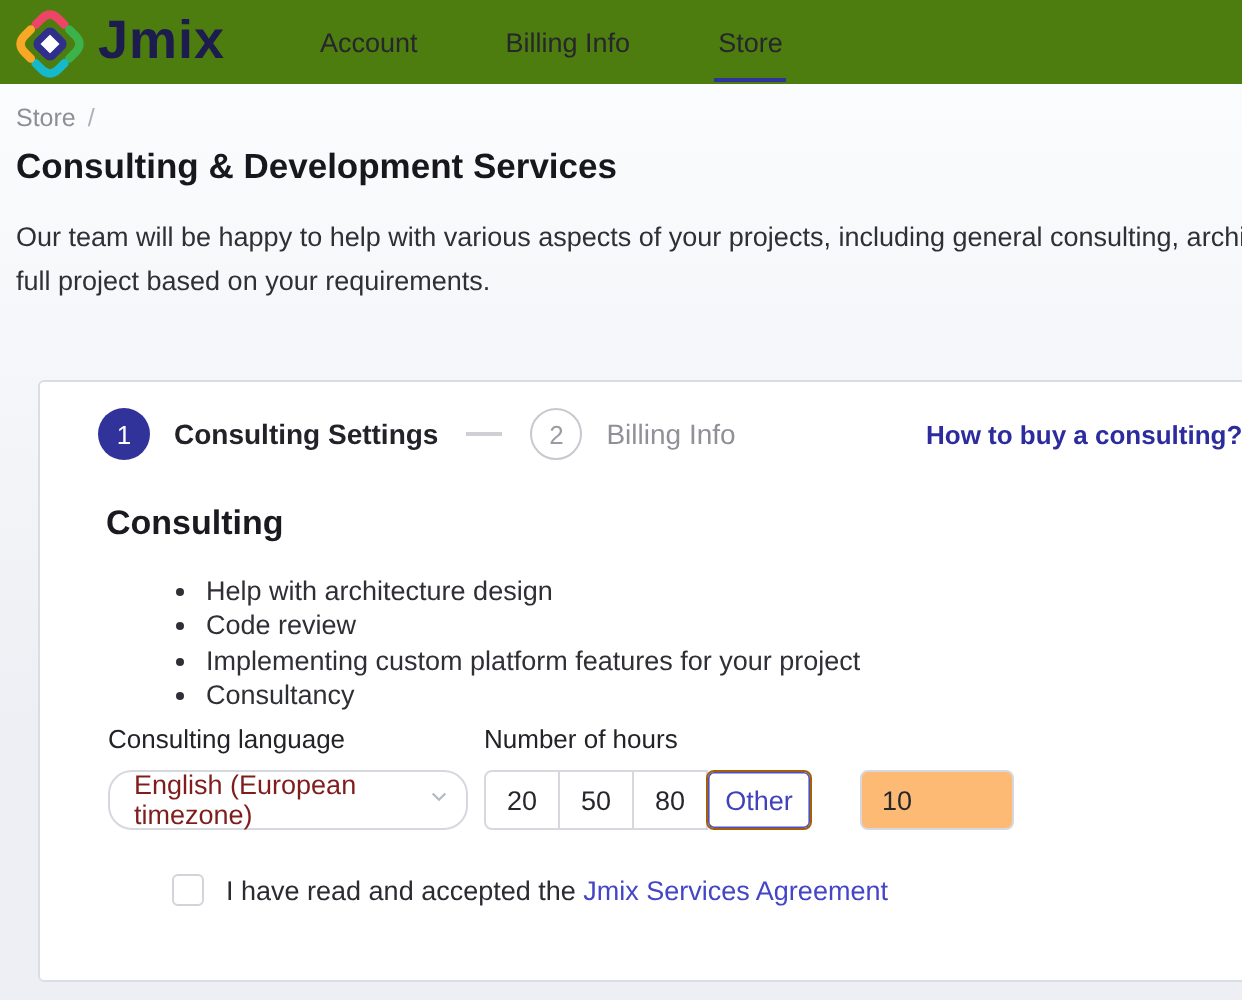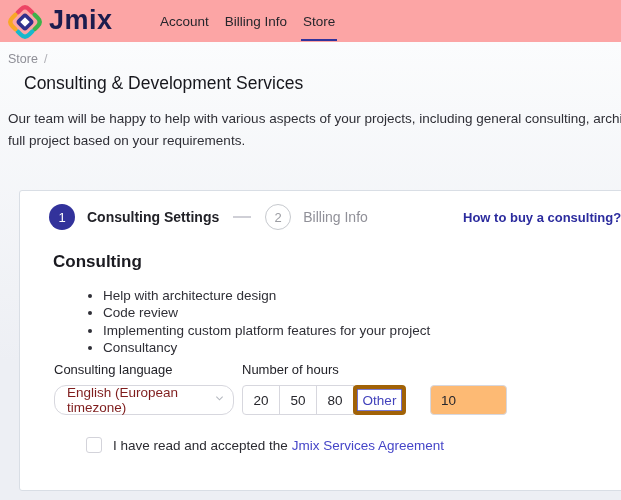--- a/index.html
+++ b/index.html
@@ -1,31 +1,31 @@
 <!DOCTYPE html>
 <html><head>
 <meta charset="utf-8">
 <style>
   * { margin:0; padding:0; box-sizing:border-box; }
   html,body { width:621px; height:500px; overflow:hidden; background:#fff;
     font-family:"Liberation Sans", sans-serif; -webkit-font-smoothing:antialiased; }
 
   
-  .header { position:relative; height:42px; background:#fca5a5; }
+  .header { position:relative; height:42px; background:#4d7c0f; }
   .logo { position:absolute; left:8px; top:5px; display:flex; align-items:center; gap:7px; cursor:pointer; }
   .logo-text { font-size:27px; font-weight:700; color:#1c1c4e; letter-spacing:.5px; line-height:1; padding-bottom:3px; }
-  .nav { position:absolute; left:160px; top:0; height:42px; display:flex; gap:16px; align-items:center;justify-content:flex-end; }
+  .nav { position:absolute; left:160px; top:0; height:42px; display:flex; gap:44px; align-items:center;justify-content:flex-end; }
   .nav-item { position:relative; height:42px; display:flex; align-items:center; font-size:13.5px; color:#26262c; cursor:pointer; }
   .nav-item.active::after { content:""; position:absolute; left:-2px; right:-2px; bottom:1px; height:2px; background:#32329b; }
 
   
   .content { position:relative; height:458px; background:linear-gradient(#fbfcfd, #edeff4 70%); }
   .breadcrumb { position:absolute; left:8px; top:10px; font-size:12.5px; color:#8e8e96; }
   .breadcrumb .sep { color:#b0b0b6; margin-left:6px; }
-  .page-title { position:absolute; left:24px; top:31px; font-size:17.5px; font-weight:400; color:#17171d; }
+  .page-title { position:absolute; left:8px; top:31px; font-size:17.5px; font-weight:700; color:#17171d; }
   .page-desc { position:absolute; left:8px; top:66px; width:621px; font-size:13.5px; line-height:22px; color:#2f2f36; }
   .page-desc .l1 { white-space:nowrap; overflow:hidden; display:block; }
 
   
   .card { position:absolute; left:19px; top:148px; width:680px; height:301px;
     background:#fff; border:1px solid #d9dee5; border-radius:3px; }
 
   
   .steps { position:absolute; left:29px; top:13px; display:flex; align-items:center; }
   .step-circle { width:26px; height:26px; border-radius:50%; display:flex; align-items:center; justify-content:center;
@@ -50,21 +50,21 @@
 
   .select { position:absolute; left:34px; top:194px; width:180px; height:30px; background:#fff;
     border:1px solid #d7d7de; border-radius:12px; display:flex; align-items:center;
     padding:0 28px 0 12px; font-size:13.5px; color:#7f1d1d; cursor:pointer; }
   .select .chev { position:absolute; right:9px; top:8px; width:9px; height:9px; color:#b4b8bf; }
 
   .hours-group { position:absolute; left:222px; top:194px; display:flex; align-items:stretch; height:30px;border-radius:12px; }
   .hour-btn { width:38px; background:#fff; border:1px solid #d7d7de; margin-left:-1px;
     font-size:13.5px; color:#26262c; display:flex; align-items:center; justify-content:center; cursor:pointer; }
   .hour-btn.first { margin-left:0; border-radius:4px 0 0 4px; }
-  .hour-btn.other { width:53px; border:4px solid #a16207; box-shadow:inset 0 0 0 0.8px #5050c0;
+  .hour-btn.other { width:53px; border:1px solid #a16207; box-shadow:inset 0 0 0 0.8px #5050c0;
     border-radius:4px; color:#4242bc; z-index:1; }
   .hours-input { position:absolute; left:410px; top:194px; width:77px; height:30px;
     border:1px solid #d7d7de; border-radius:4px; padding:0 10px; font-size:13.5px; color:#26262c;
     font-family:"Liberation Sans", sans-serif; outline:none; background:#fdba74; }
 
   .agreement { position:absolute; left:34px; top:246px; display:flex; align-items:center; gap:11px;
     font-size:13.5px; color:#2b2b31;padding-left:32px; }
   .checkbox { width:16px; height:16px; border:1px solid #d3d3da; border-radius:3px; background:#fff; cursor:pointer; flex:none; }
   .agreement a { color:#4545c8; text-decoration:none; cursor:pointer; }
 </style>

